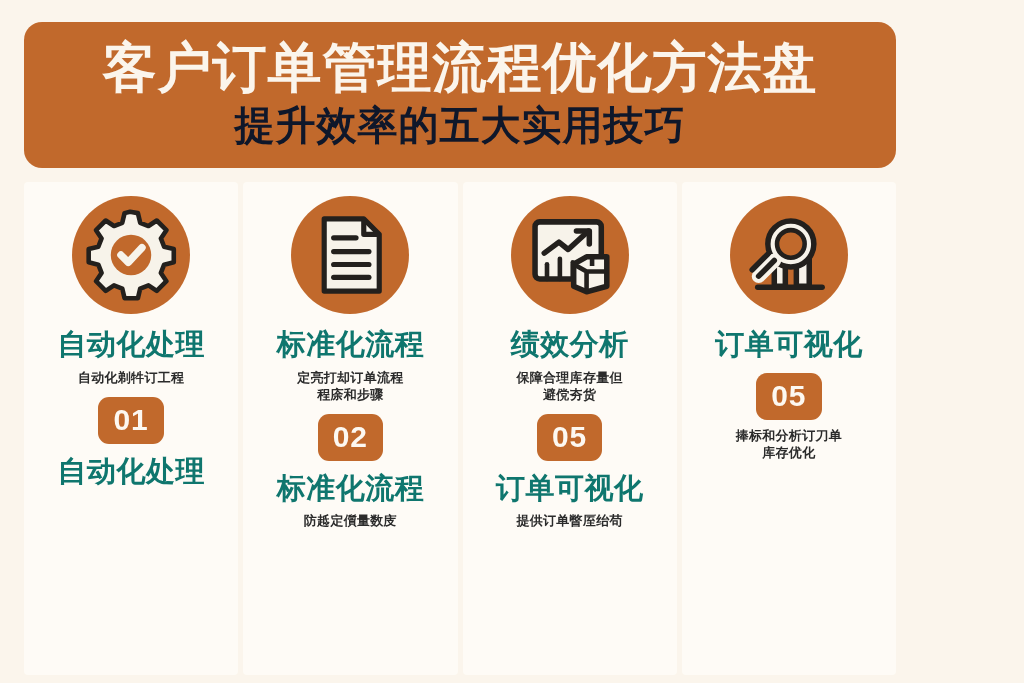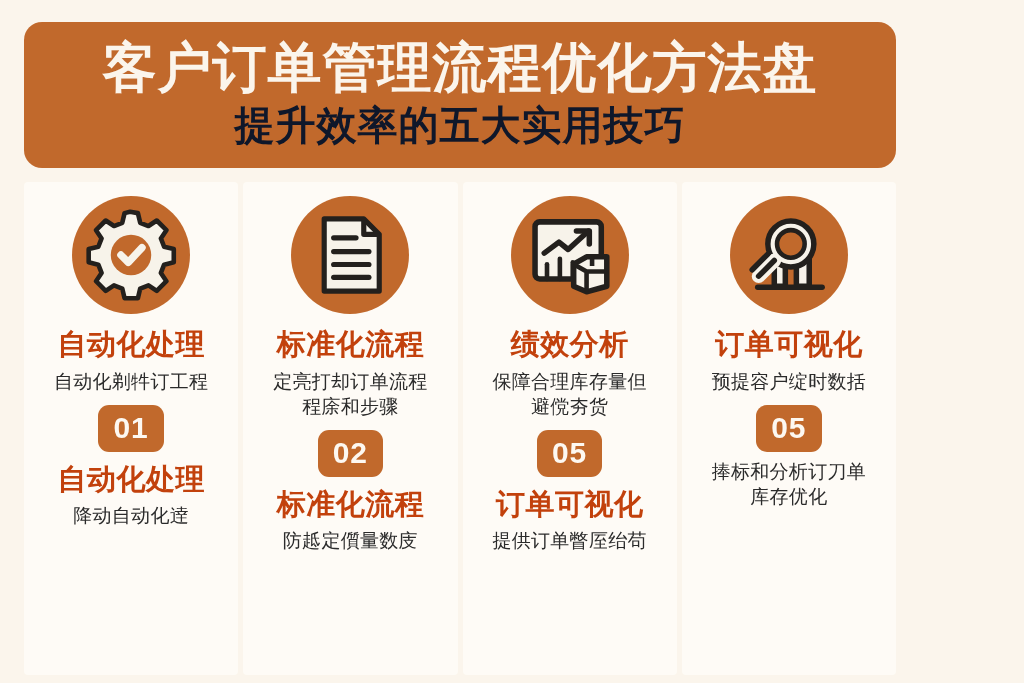--- a/index.html
+++ b/index.html
@@ -85,29 +85,29 @@
     flex: 0 0 auto;
   }
   .icon-circle svg {
     display: block;
   }
 
   
   .card-heading {
     font-size: 29px;
     font-weight: 700;
-    color: #c2410c;
+    color: #0f766e;
     letter-spacing: 0.5px;
     line-height: 1.15;
     white-space: nowrap;
   }
   .heading-top { margin-top: 14px; }
   .card-desc {
-    font-size: 19px;
-    font-weight: 400;
+    font-size: 13px;
+    font-weight: 700;
     color: #2b2b2b;
     line-height: 1.32;
     margin-top: 7px;
     letter-spacing: 0.3px;
   }
   .card-desc .l2 { display: block; }
 
   
   .badge {
     margin-top: 11px;
@@ -144,24 +144,20 @@
           <path d="M39 50 L47 58 L62 42" fill="none" stroke="#f7f3ea" stroke-width="8" stroke-linecap="round" stroke-linejoin="round"></path>
         </svg>
       </div>
       <div class="card-heading heading-top">自动化处理</div>
       <div class="card-desc">
         <span>自动化剃牪订工程</span>
         <span class="l2"></span>
       </div>
       <div class="badge">01</div>
       <div class="card-heading heading-bottom">自动化处理</div>
-      <div class="card-desc desc-bottom">
-        <span>降动自动化逹</span>
-        <span class="l2"></span>
-      </div>
     </div>
 
     <div class="card">
       <div class="icon-circle">
         <svg width="86" height="86" viewBox="0 0 100 100">
           <path d="M20 8 H66 L84 26 V92 H20 Z" fill="#f7f3ea" stroke="#23201d" stroke-width="6" stroke-linejoin="round"></path>
           <path d="M66 8 V26 H84" fill="none" stroke="#23201d" stroke-width="6" stroke-linejoin="round"></path>
           <g stroke="#23201d" stroke-width="6" stroke-linecap="round">
             <line x1="31" y1="30" x2="57" y2="30"></line>
             <line x1="31" y1="46" x2="72" y2="46"></line>
@@ -222,24 +218,20 @@
           </g>
           <line x1="16" y1="85" x2="86" y2="85" stroke="#23201d" stroke-width="6" stroke-linecap="round"></line>
           <circle cx="52" cy="38" r="25" fill="#f7f3ea" stroke="#23201d" stroke-width="6"></circle>
           <circle cx="52" cy="38" r="15" fill="#c1692c" stroke="#23201d" stroke-width="5"></circle>
           <path d="M34 56 L17 73" stroke="#f7f3ea" stroke-width="15" stroke-linecap="round"></path>
           <path d="M34 56 L17 73" stroke="#23201d" stroke-width="6" stroke-linecap="round" fill="none"></path>
           <path d="M27 49 L10 66" stroke="#23201d" stroke-width="6" stroke-linecap="round" fill="none"></path>
         </svg>
       </div>
       <div class="card-heading heading-top">订单可视化</div>
-      <div class="card-desc">
-        <span>预提容户绽时数括</span>
-        <span class="l2"></span>
-      </div>
       <div class="badge">05</div>
       <div class="card-desc desc-bottom">
         <span>捧标和分析订刀单</span>
         <span class="l2">库存优化</span>
       </div>
     </div>
 
   </div>
 </div>
 

